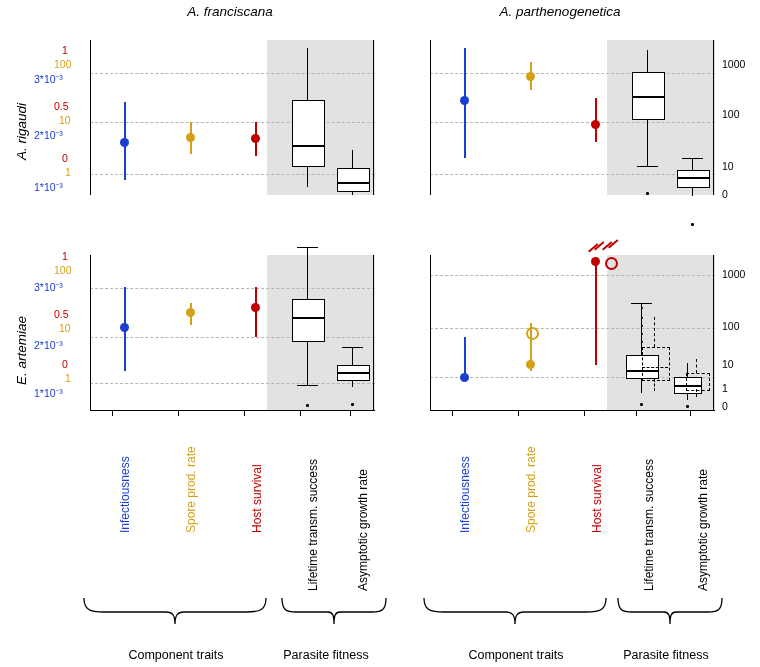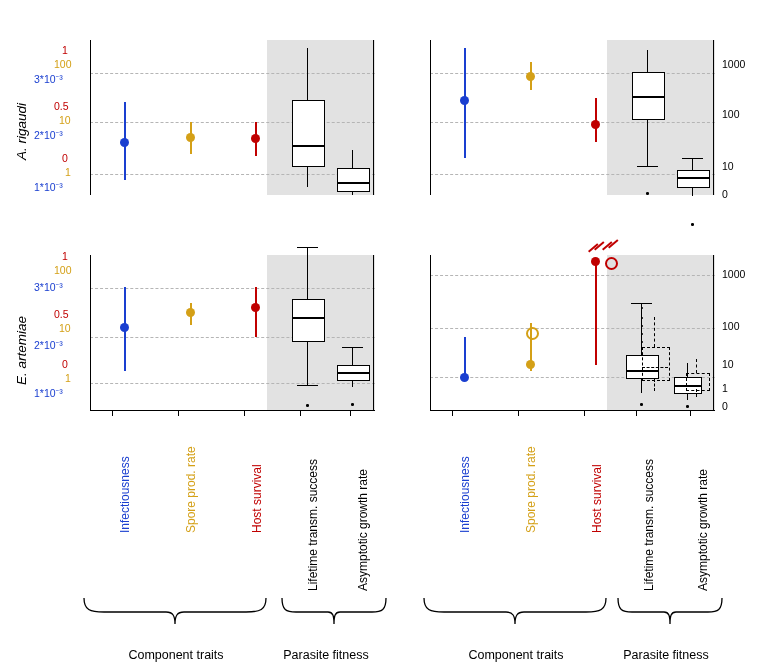--- a/index.html
+++ b/index.html
@@ -40,20 +40,22 @@
   .brace{position:absolute;}
   .grouplabel{position:absolute;font-size:12.5px;white-space:nowrap;}
   .hollow{position:absolute;border-radius:50%;background:transparent;}
   .slash{position:absolute;background:#c00000;height:1.5px;transform-origin:0 0;}
 </style>
 </head>
 <body>
 
 <div class="fig">
 
+  <div class="col-title" style="left:100px;top:4px;width:260px;">A. franciscana</div>
+  <div class="col-title" style="left:430px;top:4px;width:260px;">A. parthenogenetica</div>
 
   <div class="row-title" style="left:14px;top:160px;">A. rigaudi</div>
   <div class="row-title" style="left:14px;top:385px;">E. artemiae</div>
 
   <div class="panel" style="left:90px;top:40px;width:285px;height:155px;">
     <div class="shade" style="left:177px;top:0;width:108px;height:155px;"></div>
     <div class="gridline" style="left:0;top:33px;width:285px;"></div>
     <div class="gridline" style="left:0;top:82px;width:285px;"></div>
     <div class="gridline" style="left:0;top:134px;width:285px;"></div>
 

